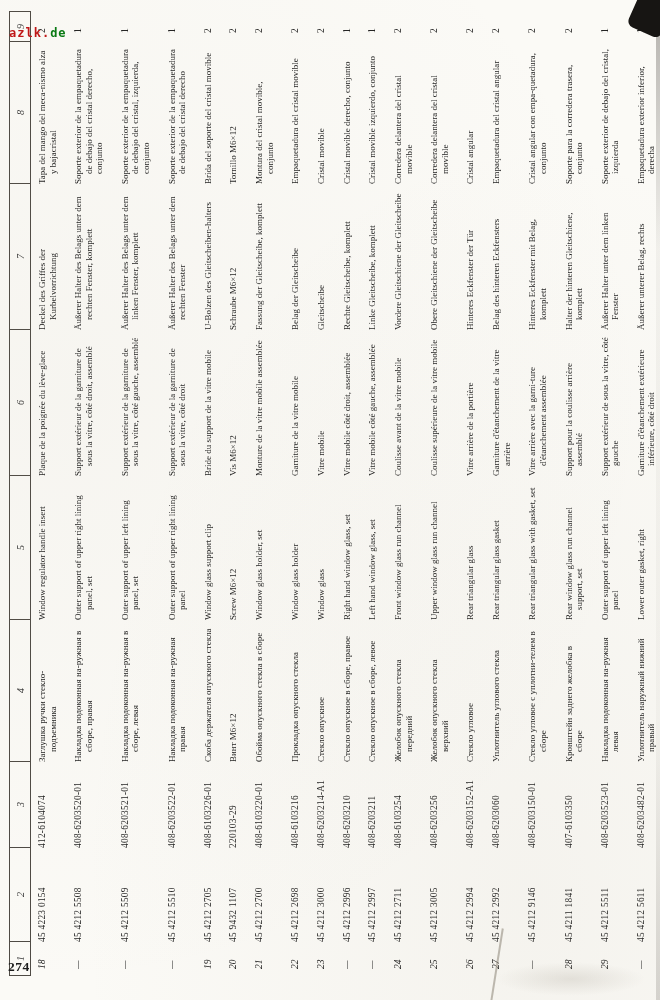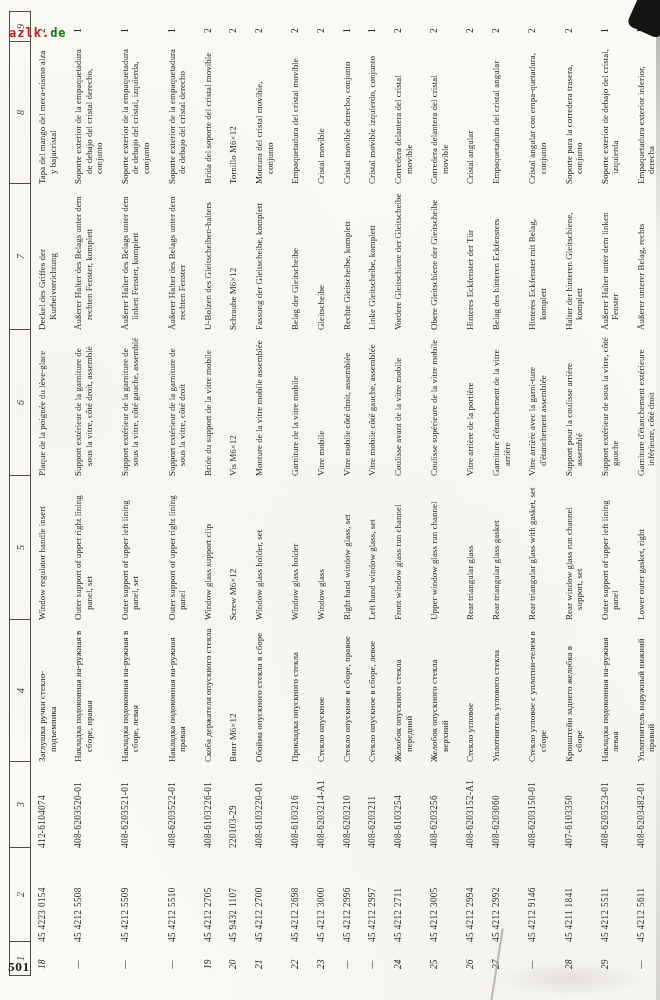--- a/index.html
+++ b/index.html
@@ -272,19 +272,19 @@
       <div class="cell c-lang">Lower outer gasket, right</div>
       <div class="cell c-lang">Garniture d'étanchement extérieure inférieure, côté droit</div>
       <div class="cell c-lang">Äußerer unterer Belag, rechts</div>
       <div class="cell c-lang">Empaquetadura exterior inferior, derecha</div>
       <div class="cell c-qty">1</div>
     </div>
         </div>
     </div>
   </div>
 
-  <div class="pageno">501</div>
+  <div class="pageno">274</div>
 
   <div class="blob-tr"></div>
   <div class="edge-r"></div>
   <div class="crease"></div>
   <div class="smudge-br"></div>
 </div>
 
 </body></html>

